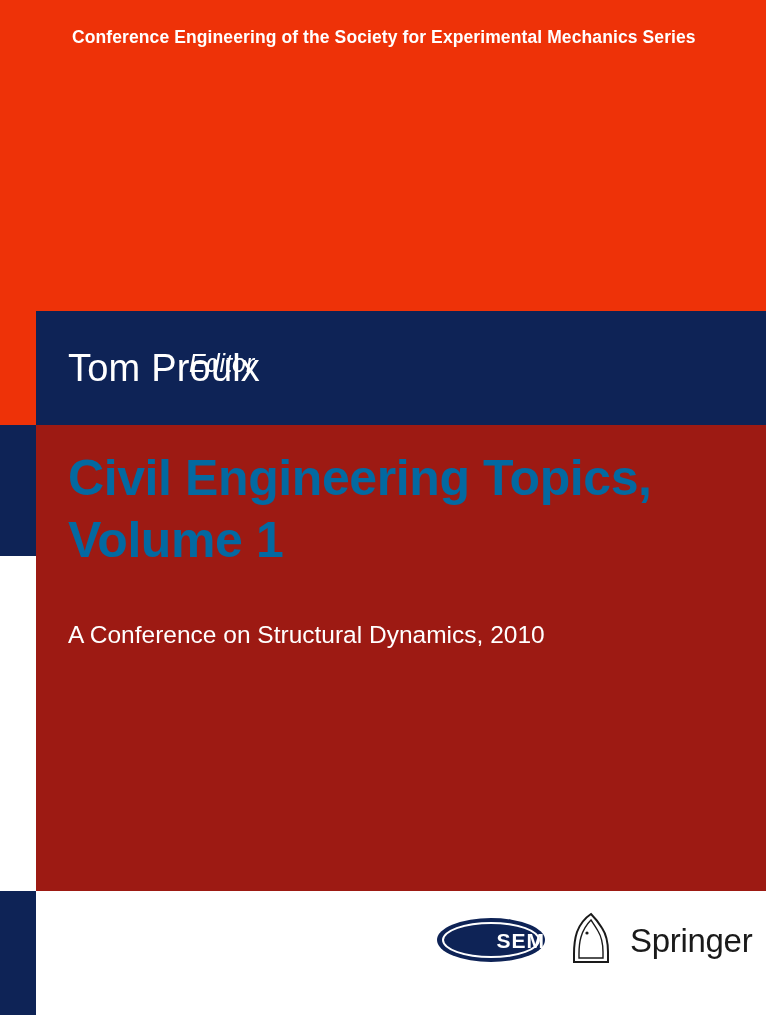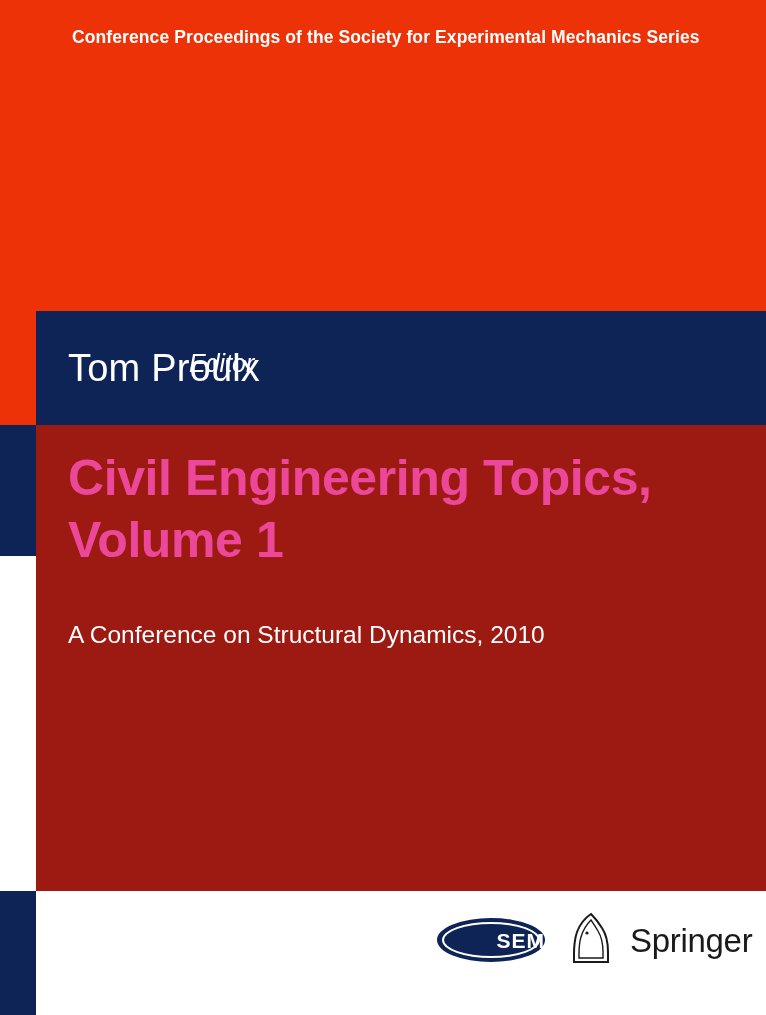--- a/index.html
+++ b/index.html
@@ -86,21 +86,21 @@
     width: 730px;
     height: 466px;
     background: #9d1a13;
   }
 
   .title {
     position: absolute;
     left: 68px;
     top: 447px;
     width: 660px;
-    color: #ec4899;
+    color: #0369a1;
     font-size: 50px;
     font-weight: bold;
     line-height: 62px;
     letter-spacing: -0.4px;
   }
 
   .subtitle {
     position: absolute;
     left: 68px;
     top: 618px;
@@ -201,21 +201,21 @@
     background: #ffffff;
   }
 </style>
 </head>
 <body>
 
 <div class="cover">
 
   <div class="top-red"></div>
 
-  <div class="series-line">Conference Proceedings of the Society for Experimental Mechanics Series</div>
+  <div class="series-line">Conference Engineering of the Society for Experimental Mechanics Series</div>
 
   <div class="navy-band"></div>
 
   <div class="editor-name">Tom Proulx</div>
 
   <div class="editor-role">Editor</div>
 
   <div class="navy-strip-a"></div>
   <div class="gap-white"></div>
 

